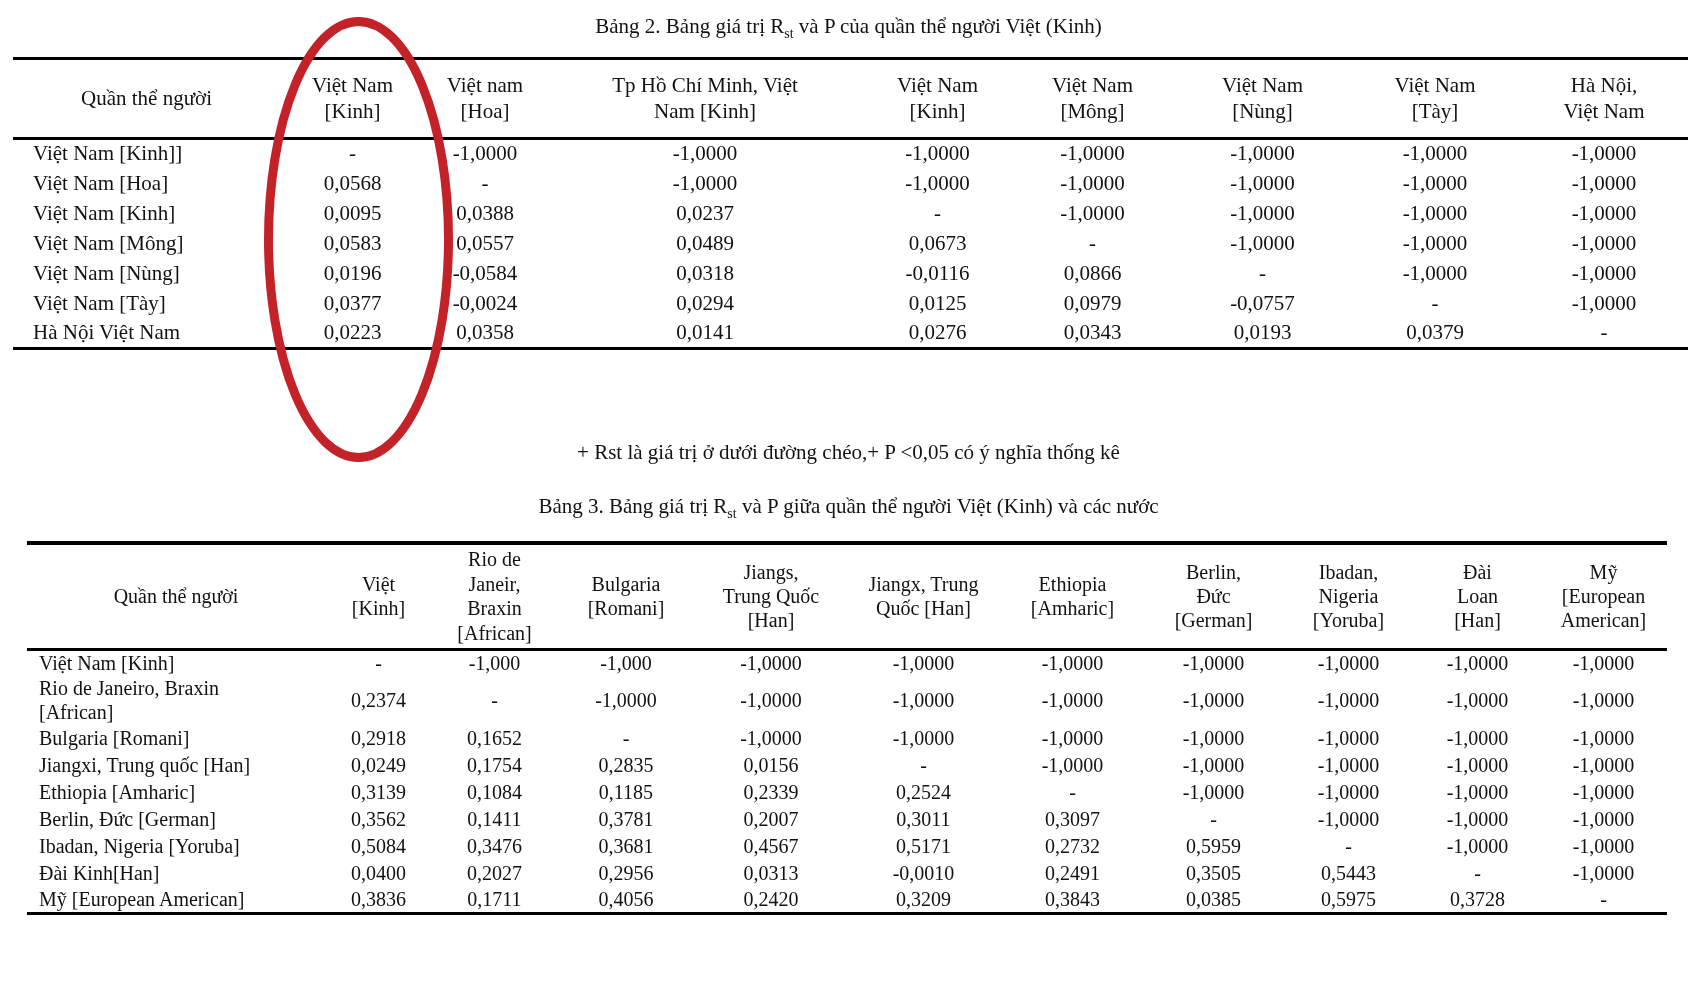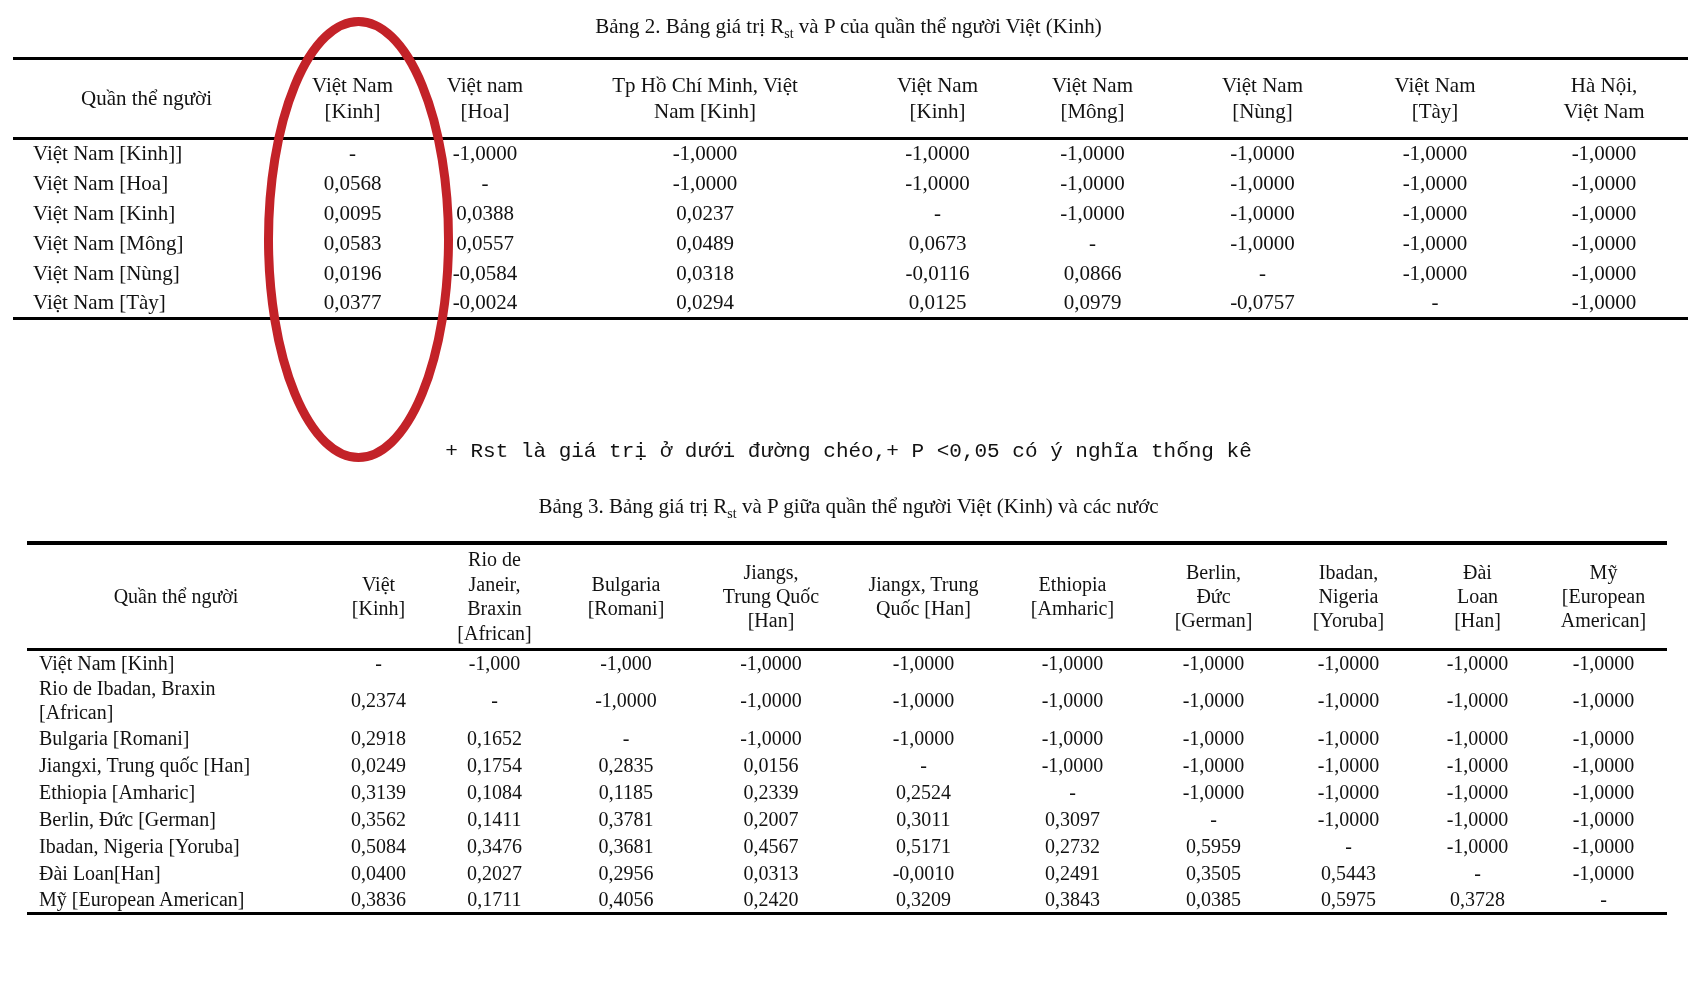--- a/index.html
+++ b/index.html
@@ -29,21 +29,20 @@
     line-height: 1;
   }
   #title2 { top: 14px; }
   #footnote2 {
     position: absolute;
     top: 440px;
     left: 0;
     width: 100%;
     text-align: center;
     font-size: 21px;
-    font-family: Liberation Mono, monospace;
   }
   #title3 { top: 494px; }
 
   table.t {
     position: absolute;
     border-collapse: collapse;
     table-layout: fixed;
     border-top: 3px solid #000;
     border-bottom: 3px solid #000;
   }
@@ -195,20 +194,31 @@
         <tr>
           <td class="rowlabel">Việt Nam [Tày]</td>
           <td>0,0377</td>
           <td>-0,0024</td>
           <td>0,0294</td>
           <td>0,0125</td>
           <td>0,0979</td>
           <td>-0,0757</td>
           <td>-</td>
           <td>-1,0000</td>
+        </tr>
+        <tr>
+          <td class="rowlabel">Hà Nội Việt Nam</td>
+          <td>0,0223</td>
+          <td>0,0358</td>
+          <td>0,0141</td>
+          <td>0,0276</td>
+          <td>0,0343</td>
+          <td>0,0193</td>
+          <td>0,0379</td>
+          <td>-</td>
         </tr>
       </tbody>
   </table>
 
   <div id="footnote2">+ Rst là giá trị ở dưới đường chéo,+ P &lt;0,05 có ý nghĩa thống kê</div>
 
   <div class="caption" id="title3">
     <span>Bảng 3. Bảng giá trị R</span><sub>st</sub><span> và P giữa quần thể người Việt (Kinh) và các nước</span>
   </div>
 
@@ -266,21 +276,21 @@
           <td>-1,000</td>
           <td>-1,0000</td>
           <td>-1,0000</td>
           <td>-1,0000</td>
           <td>-1,0000</td>
           <td>-1,0000</td>
           <td>-1,0000</td>
           <td>-1,0000</td>
         </tr>
         <tr>
-          <td class="rowlabel">Rio de Ibadan, Braxin
+          <td class="rowlabel">Rio de Janeiro, Braxin
 [African]</td>
           <td>0,2374</td>
           <td>-</td>
           <td>-1,0000</td>
           <td>-1,0000</td>
           <td>-1,0000</td>
           <td>-1,0000</td>
           <td>-1,0000</td>
           <td>-1,0000</td>
           <td>-1,0000</td>
@@ -345,21 +355,21 @@
           <td>0,3681</td>
           <td>0,4567</td>
           <td>0,5171</td>
           <td>0,2732</td>
           <td>0,5959</td>
           <td>-</td>
           <td>-1,0000</td>
           <td>-1,0000</td>
         </tr>
         <tr>
-          <td class="rowlabel">Đài Loan[Han]</td>
+          <td class="rowlabel">Đài Kinh[Han]</td>
           <td>0,0400</td>
           <td>0,2027</td>
           <td>0,2956</td>
           <td>0,0313</td>
           <td>-0,0010</td>
           <td>0,2491</td>
           <td>0,3505</td>
           <td>0,5443</td>
           <td>-</td>
           <td>-1,0000</td>

